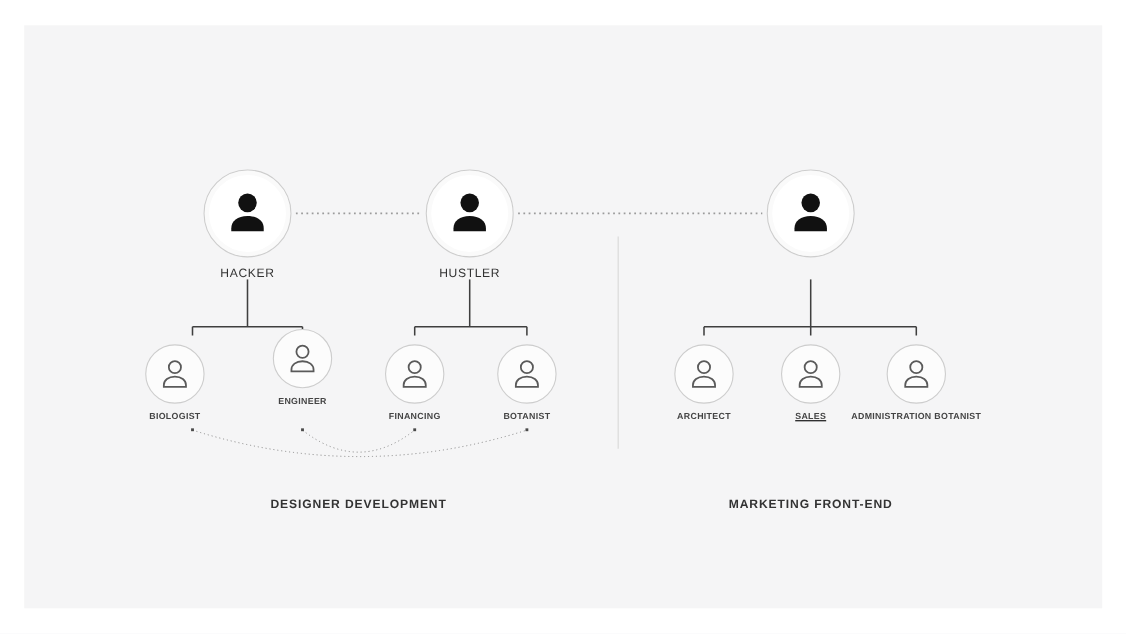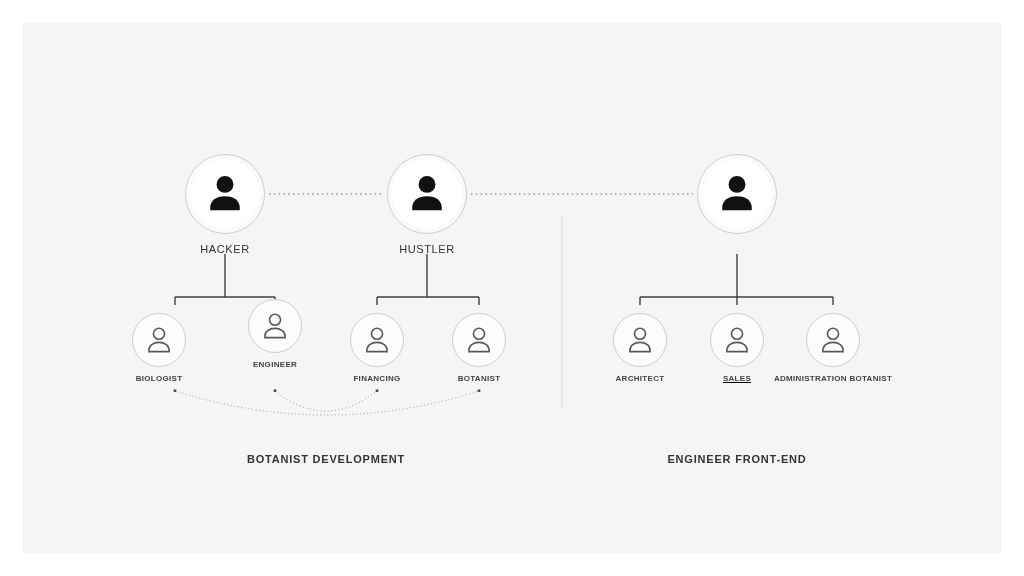--- a/index.html
+++ b/index.html
@@ -195,16 +195,16 @@
     <div class="circle small">
       <svg class="icon-outline" viewBox="0 0 24 24">
         <circle cx="12" cy="7.6" r="3.9" fill="none" stroke="#5a5a5a" stroke-width="1.15"></circle>
         <path d="M4.9 20.2v-1.1c0-3.1 2.9-5.4 7.1-5.4s7.1 2.3 7.1 5.4v1.1z" fill="none" stroke="#5a5a5a" stroke-width="1.15"></path>
       </svg>
     </div>
     <div class="child-label">ADMINISTRATION BOTANIST</div>
   </div>
     </div>
   <div id="sections-layer">
-      <div class="section-label" style="left: 176px; top: 453px;">BOTANIST DEVELOPMENT</div>
-      <div class="section-label" style="left: 587px; top: 453px;">ENGINEER FRONT-END</div>
+      <div class="section-label" style="left: 176px; top: 453px;">DESIGNER DEVELOPMENT</div>
+      <div class="section-label" style="left: 587px; top: 453px;">MARKETING FRONT-END</div>
     </div>
 </div>
 
 </body></html>

